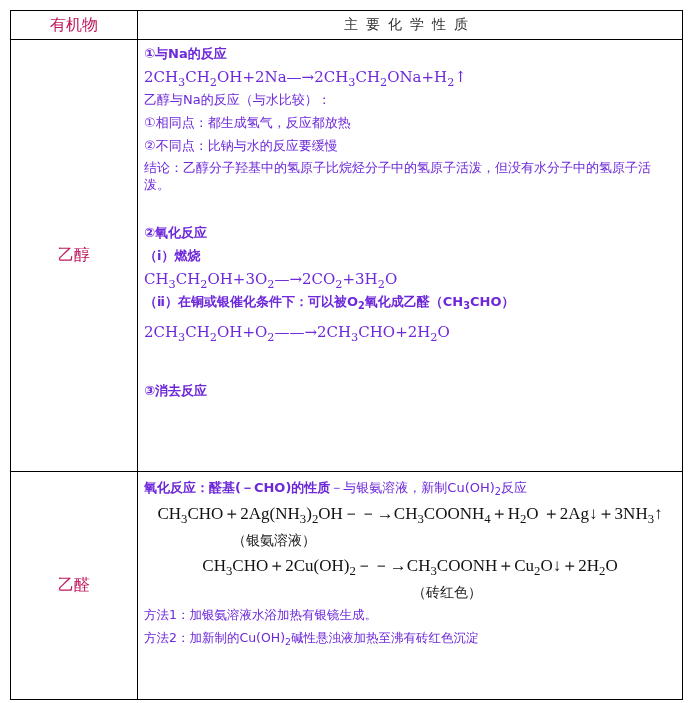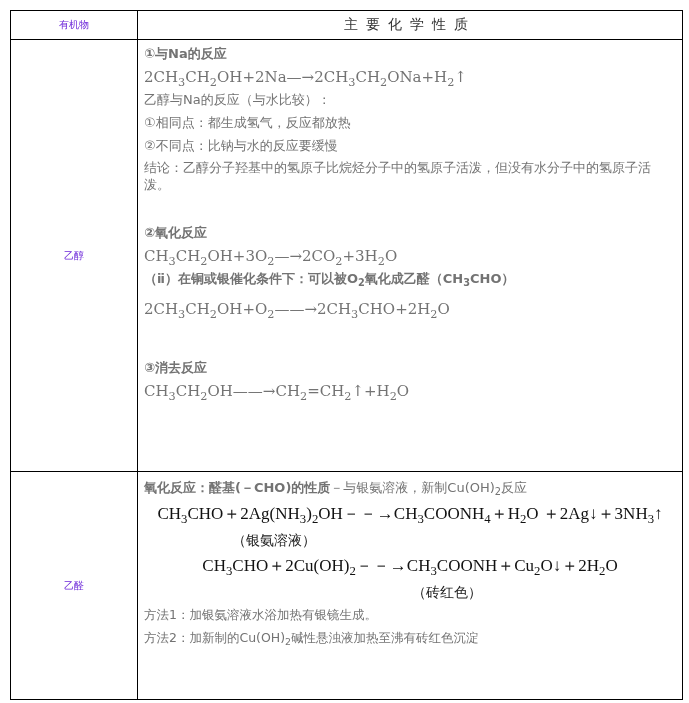--- a/index.html
+++ b/index.html
@@ -3,28 +3,28 @@
 <meta charset="utf-8">
 <style>
   html, body { margin:0; padding:0; background:#ffffff; }
   body { width:689px; height:703px; overflow:hidden; position:relative;
          font-family:"DejaVu Sans", sans-serif; color:#333; }
   .table { position:absolute; left:10px; top:10px; width:672px;
            border-top:1px solid #000; border-left:1px solid #000; }
   .row { display:flex; border-bottom:1px solid #000; }
   .cell { border-right:1px solid #000; box-sizing:border-box; }
   .c1 { width:127px; display:flex; align-items:center; justify-content:center;
-        font-size:10px; color:#6d28d9; }
+        font-size:16px; color:#be185d; }
   .c2 { flex:1; padding:0 6px; }
   .hdr { height:28px; }
   .hdr .c2 { display:flex; align-items:center; justify-content:center;
              font-size:14px; letter-spacing:8px; color:#333; }
   .r1 { height:431px; }
   .r2 { height:227px; }
-  .line { font-size:13px; line-height:20px; height:23px; white-space:nowrap; color:#737373; }
+  .line { font-size:13px; line-height:20px; height:23px; white-space:nowrap; color:#6d28d9; }
   .wrap { white-space:normal; height:auto; }
   .bold { font-weight:bold; }
   .serif { font-family:"DejaVu Serif", serif; font-size:15px; }
   .eqbig { font-family:"Liberation Serif", serif; font-size:17px; color:#111; height:26px; line-height:26px;text-align:center; }
   .gap { height:20px; }
   sub { font-size:0.75em; vertical-align:-0.35em; line-height:0; }
   .note { font-size:14px; color:#222; height:26px; line-height:26px; }
   .small { font-size:12.5px; }
 </style>
 </head>
@@ -41,26 +41,26 @@
     <div class="cell c1">乙醇</div>
     <div class="cell c2" style="padding-top:4px;">
       <div class="line bold">①与Na的反应</div>
       <div class="line serif"><span>2CH</span><sub>3</sub><span>CH</span><sub>2</sub><span>OH+2Na—→2CH</span><sub>3</sub><span>CH</span><sub>2</sub><span>ONa+H</span><sub>2</sub><span>↑</span></div>
       <div class="line">乙醇与Na的反应（与水比较）：</div>
       <div class="line">①相同点：都生成氢气，反应都放热</div>
       <div class="line">②不同点：比钠与水的反应要缓慢</div>
       <div class="line wrap" style="line-height:17px;">结论：乙醇分子羟基中的氢原子比烷烃分子中的氢原子活泼，但没有水分子中的氢原子活泼。</div>
       <div class="gap" style="height:30px;"></div>
       <div class="line bold">②氧化反应</div>
+      <div class="line bold">（ⅰ）燃烧</div>
       <div class="line serif"><span>CH</span><sub>3</sub><span>CH</span><sub>2</sub><span>OH+3O</span><sub>2</sub><span>—→2CO</span><sub>2</sub><span>+3H</span><sub>2</sub><span>O</span></div>
       <div class="line bold" style="height:30px;"><span>（ⅱ）在铜或银催化条件下：可以被O</span><sub>2</sub><span>氧化成乙醛（CH</span><sub>3</sub><span>CHO）</span></div>
       <div class="line serif"><span>2CH</span><sub>3</sub><span>CH</span><sub>2</sub><span>OH+O</span><sub>2</sub><span>——→2CH</span><sub>3</sub><span>CHO+2H</span><sub>2</sub><span>O</span></div>
       <div class="gap" style="height:36px;"></div>
       <div class="line bold">③消去反应</div>
-      <div class="line serif"><span>CH</span><sub>3</sub><span>CH</span><sub>2</sub><span>OH——→CH</span><sub>2</sub><span>=CH</span><sub>2</sub><span>↑+H</span><sub>2</sub><span>O</span></div>
     </div>
   </div>
 
   <div class="row r2">
     <div class="cell c1">乙醛</div>
     <div class="cell c2" style="padding-top:6px;">
       <div class="line"><span class="bold">氧化反应：醛基(－CHO)的性质</span><span>－与银氨溶液，新制Cu(OH)</span><sub>2</sub><span>反应</span></div>
       <div class="line eqbig"><span>CH</span><sub>3</sub><span>CHO＋2Ag(NH</span><sub>3</sub><span>)</span><sub>2</sub><span>OH－－→CH</span><sub>3</sub><span>COONH</span><sub>4</sub><span>＋H</span><sub>2</sub><span>O  ＋2Ag↓＋3NH</span><sub>3</sub><span>↑</span></div>
       <div class="line note" style="padding-left:88px;">（银氨溶液）</div>
       <div class="line eqbig"><span>CH</span><sub>3</sub><span>CHO＋2Cu(OH)</span><sub>2</sub><span>－－→CH</span><sub>3</sub><span>COONH＋Cu</span><sub>2</sub><span>O↓＋2H</span><sub>2</sub><span>O</span></div>

